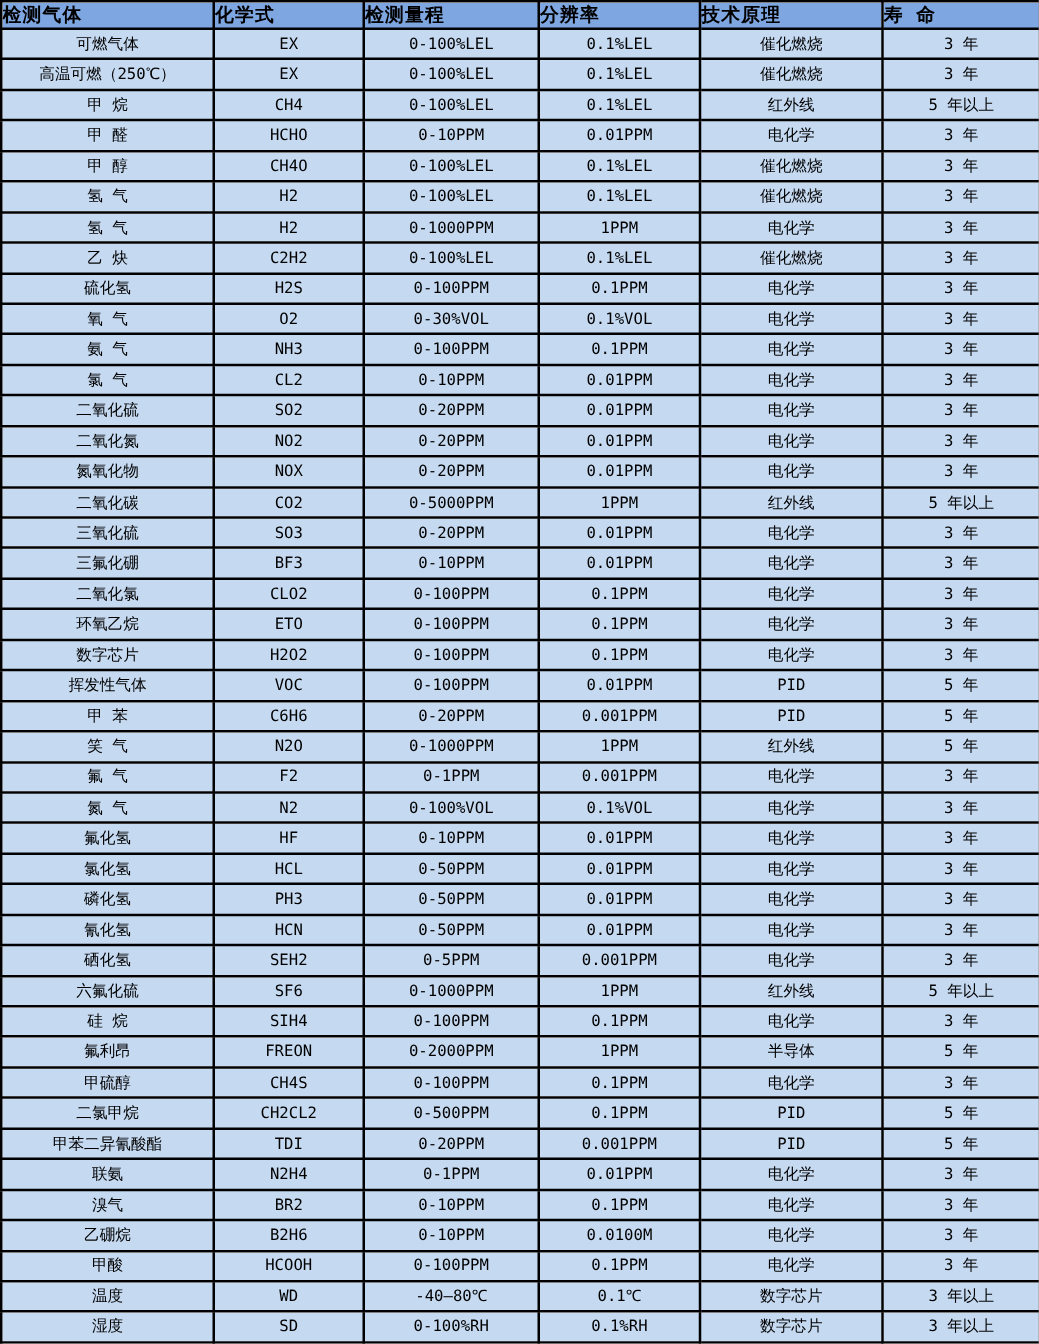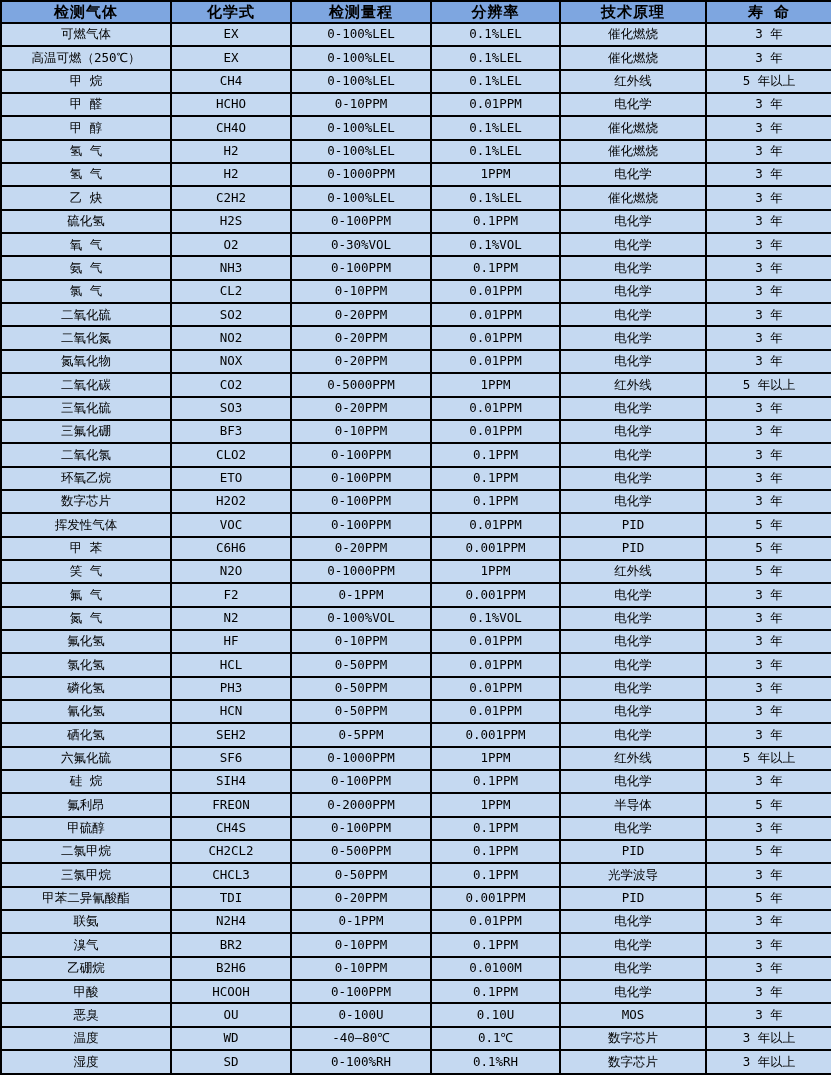--- a/index.html
+++ b/index.html
@@ -27,21 +27,21 @@
     table-layout: fixed;
     border: 2px solid var(--border-color);
   }
   table.gas-table th {
     background: var(--header-bg);
     color: var(--text-color);
     font-size: 15px;
     font-weight: bold;
     letter-spacing: 1px;
     border: 2px solid var(--border-color);
-    text-align: center;
+    text-align: left;
     vertical-align: middle;
     padding: 0;
     height: 22px;
     white-space: nowrap;
     overflow: hidden;
   }
   table.gas-table td {
     background: var(--row-bg);
     color: var(--text-color);
     font-size: 12.5px;
@@ -360,28 +360,20 @@
         </tr>
         <tr>
           <td>二氯甲烷</td>
           <td>CH2CL2</td>
           <td>0-500PPM</td>
           <td>0.1PPM</td>
           <td>PID</td>
           <td>5 年</td>
         </tr>
         <tr>
-          <td>三氯甲烷</td>
-          <td>CHCL3</td>
-          <td>0-50PPM</td>
-          <td>0.1PPM</td>
-          <td>光学波导</td>
-          <td>3 年</td>
-        </tr>
-        <tr>
           <td>甲苯二异氰酸酯</td>
           <td>TDI</td>
           <td>0-20PPM</td>
           <td>0.001PPM</td>
           <td>PID</td>
           <td>5 年</td>
         </tr>
         <tr>
           <td>联氨</td>
           <td>N2H4</td>
@@ -405,28 +397,20 @@
           <td>0.0100M</td>
           <td>电化学</td>
           <td>3 年</td>
         </tr>
         <tr>
           <td>甲酸</td>
           <td>HCOOH</td>
           <td>0-100PPM</td>
           <td>0.1PPM</td>
           <td>电化学</td>
-          <td>3 年</td>
-        </tr>
-        <tr>
-          <td>恶臭</td>
-          <td>OU</td>
-          <td>0-100U</td>
-          <td>0.10U</td>
-          <td>MOS</td>
           <td>3 年</td>
         </tr>
         <tr>
           <td>温度</td>
           <td>WD</td>
           <td>-40—80℃</td>
           <td>0.1℃</td>
           <td>数字芯片</td>
           <td>3 年以上</td>
         </tr>

